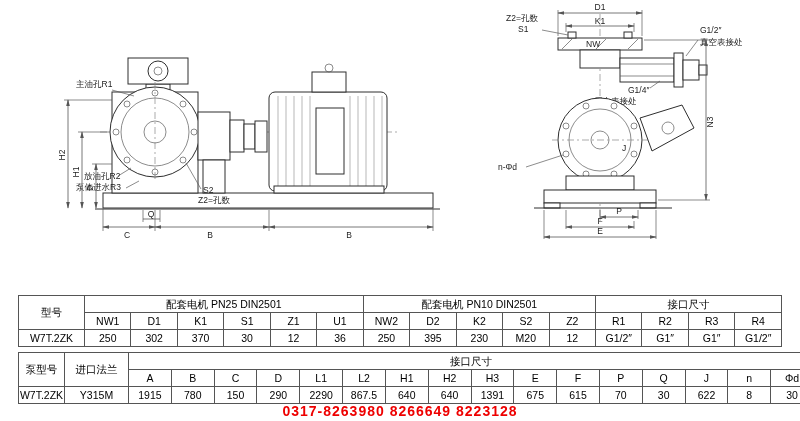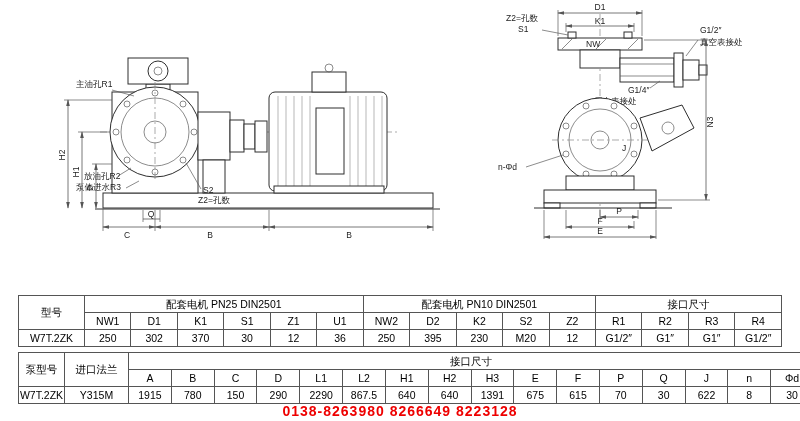--- a/index.html
+++ b/index.html
@@ -314,15 +314,15 @@
       <td>615</td>
       <td>70</td>
       <td>30</td>
       <td>622</td>
       <td>8</td>
       <td>30</td>
     </tr>
   </tbody>
     </table>
 
-  <div class="phone">0138-8263980  8266649  8223128</div>
+  <div class="phone">0317-8263980  8266649  8223128</div>
 
 </div>
 
 </body></html>

